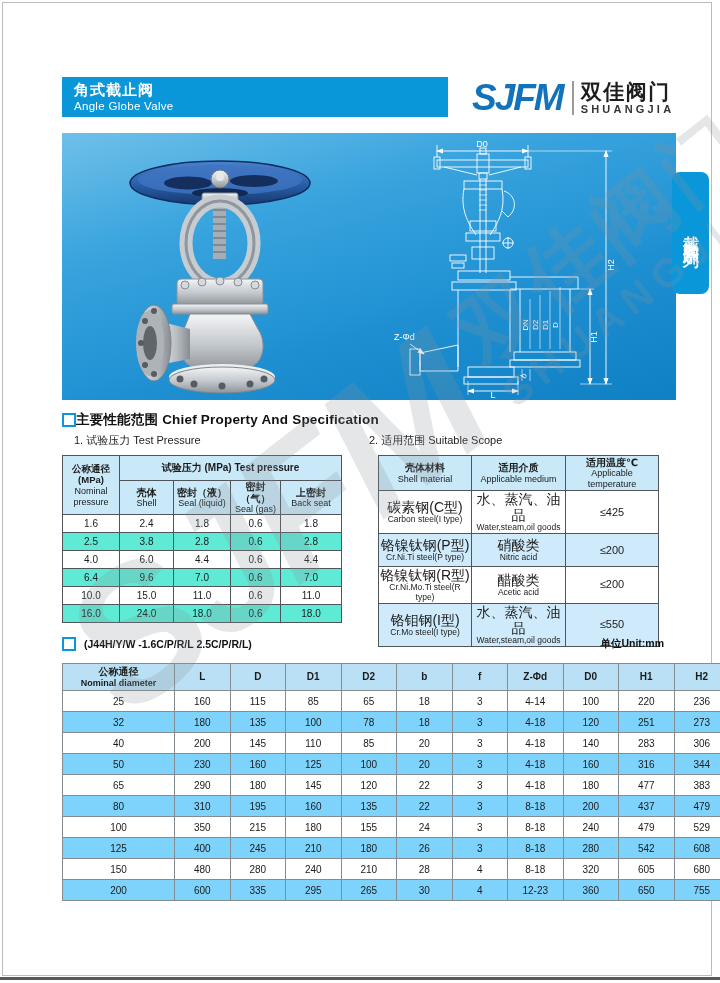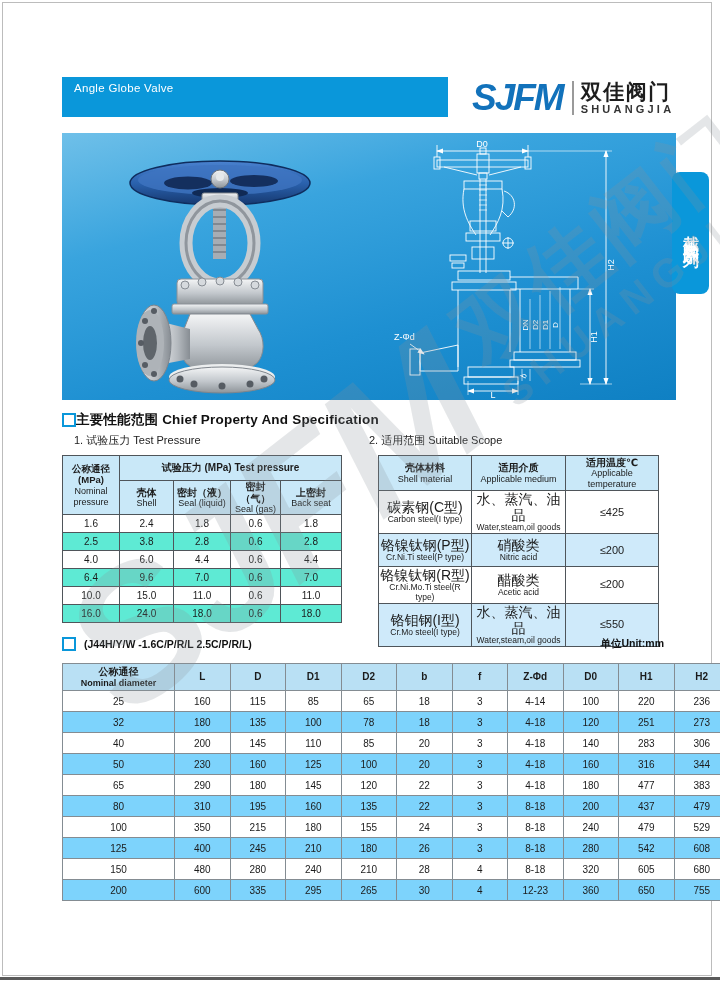--- a/index.html
+++ b/index.html
@@ -84,20 +84,21 @@
   .wm-cn{font-size:82px;font-weight:bold;letter-spacing:4px;}
   .wm-en{font-size:40px;font-weight:bold;letter-spacing:9px;margin-top:6px;}
 </style>
 </head>
 <body>
 
 <div class="page">
   <div class="frame"></div>
 
   <div class="title-bar">
+    <div class="t-cn">角式截止阀</div>
     <div class="t-en">Angle Globe Valve</div>
   </div>
   <div class="logo">
     <span class="logo-abbr">SJFM</span>
     <span class="logo-sep"></span>
     <span class="logo-stack">
       <span class="logo-cn">双佳阀门</span>
       <span class="logo-en">SHUANGJIA</span>
     </span>
   </div>

